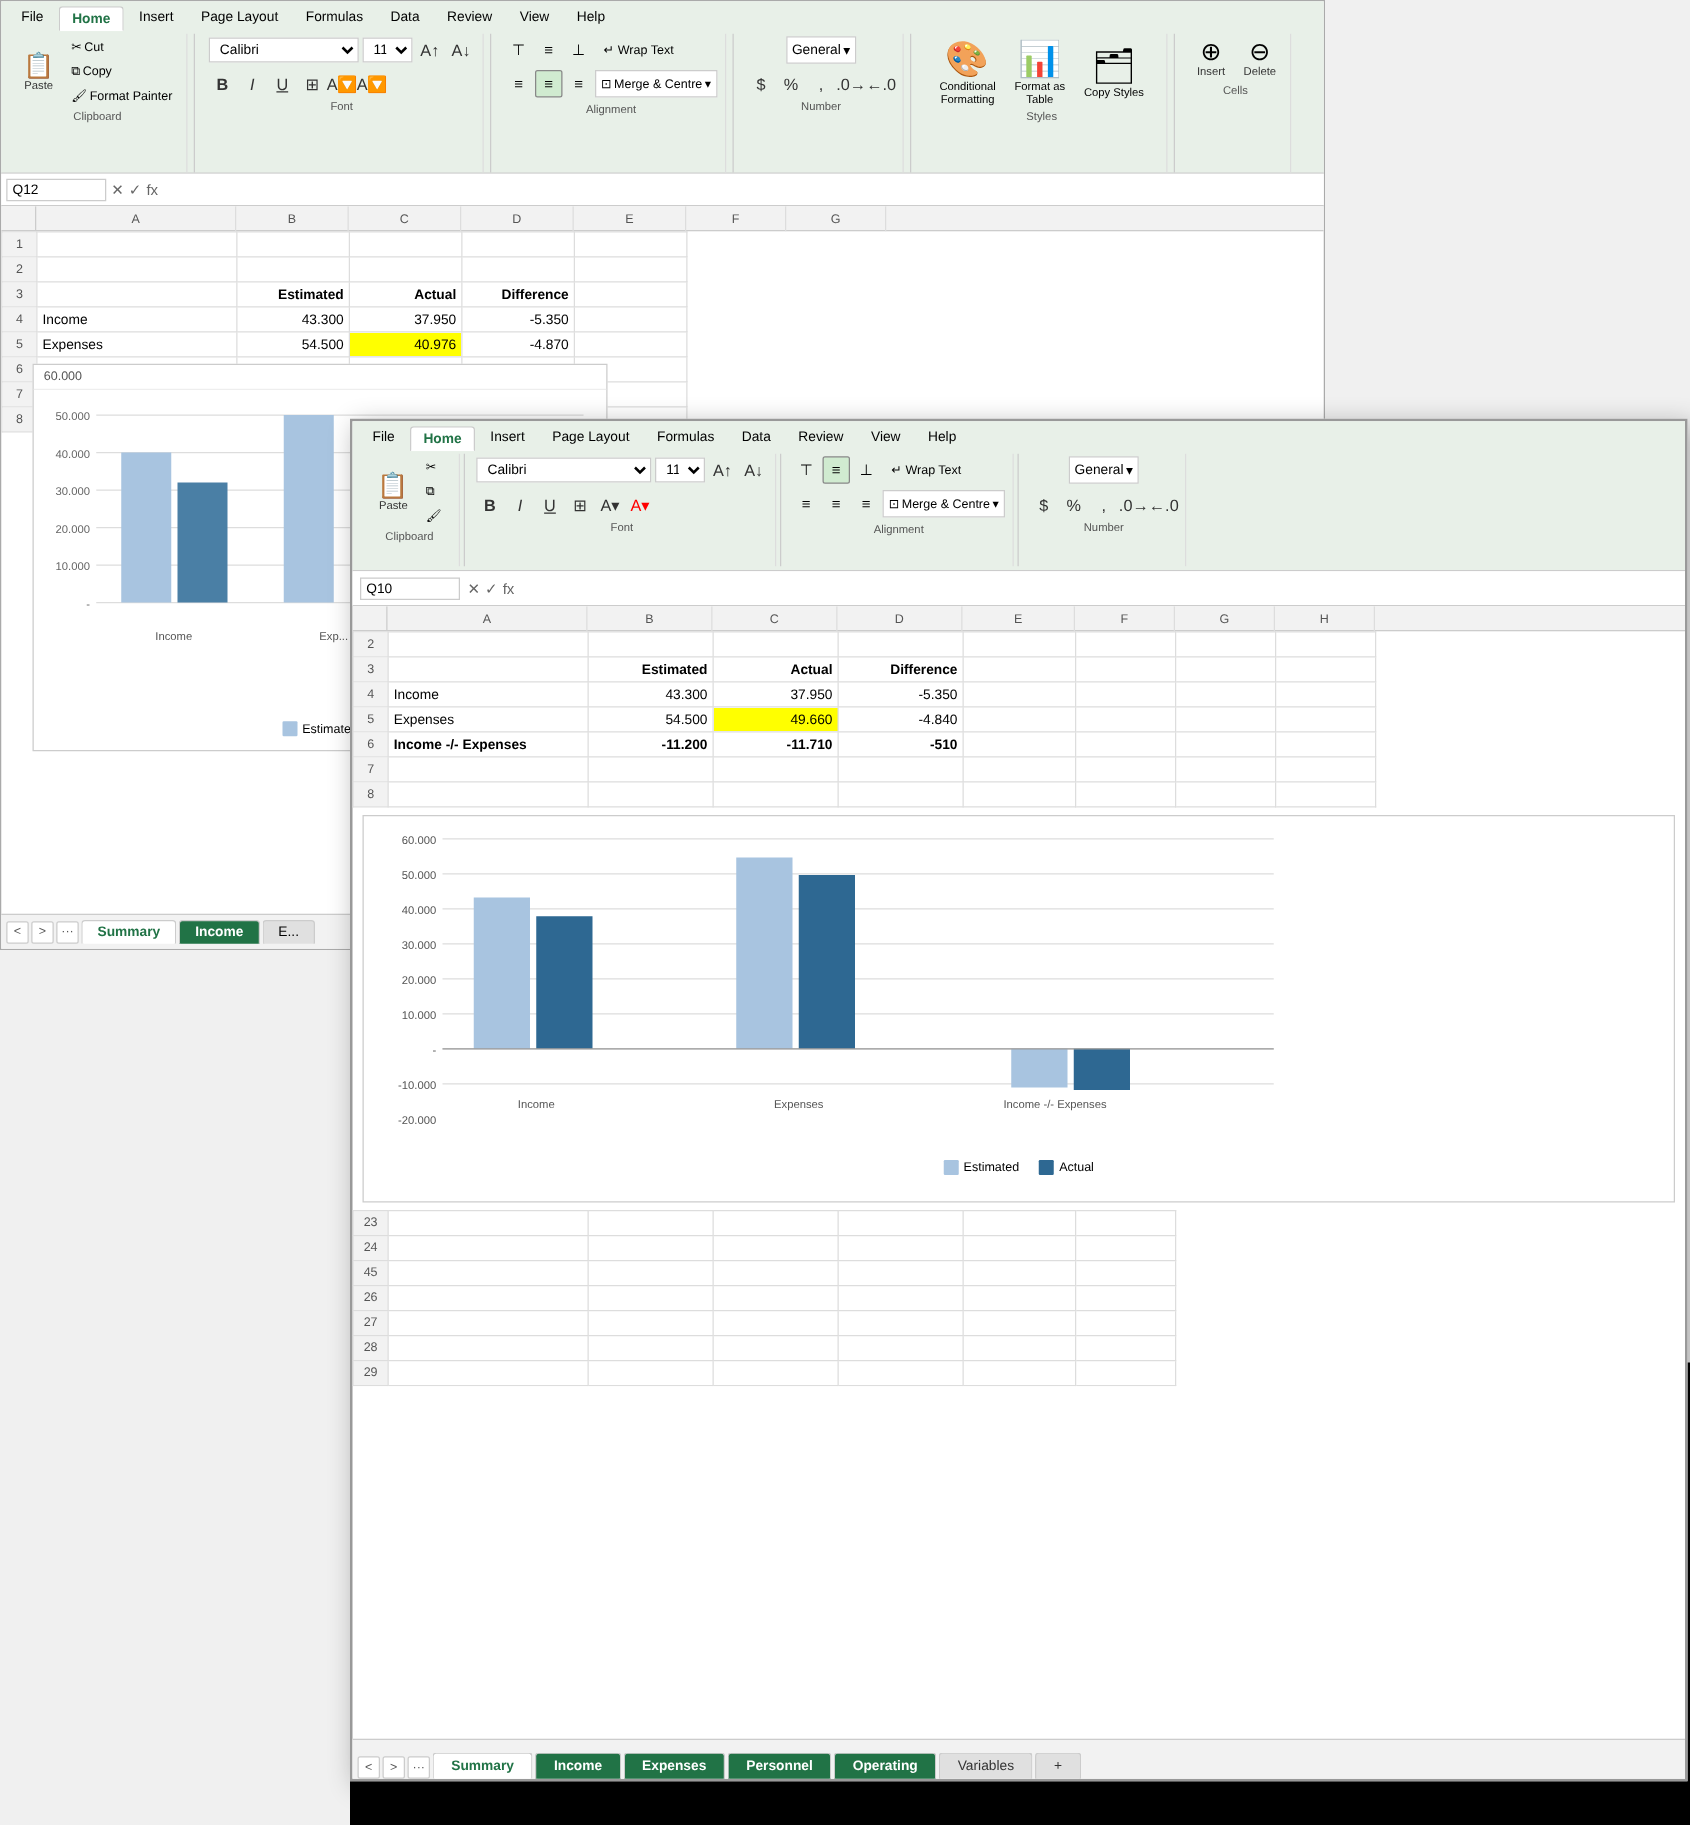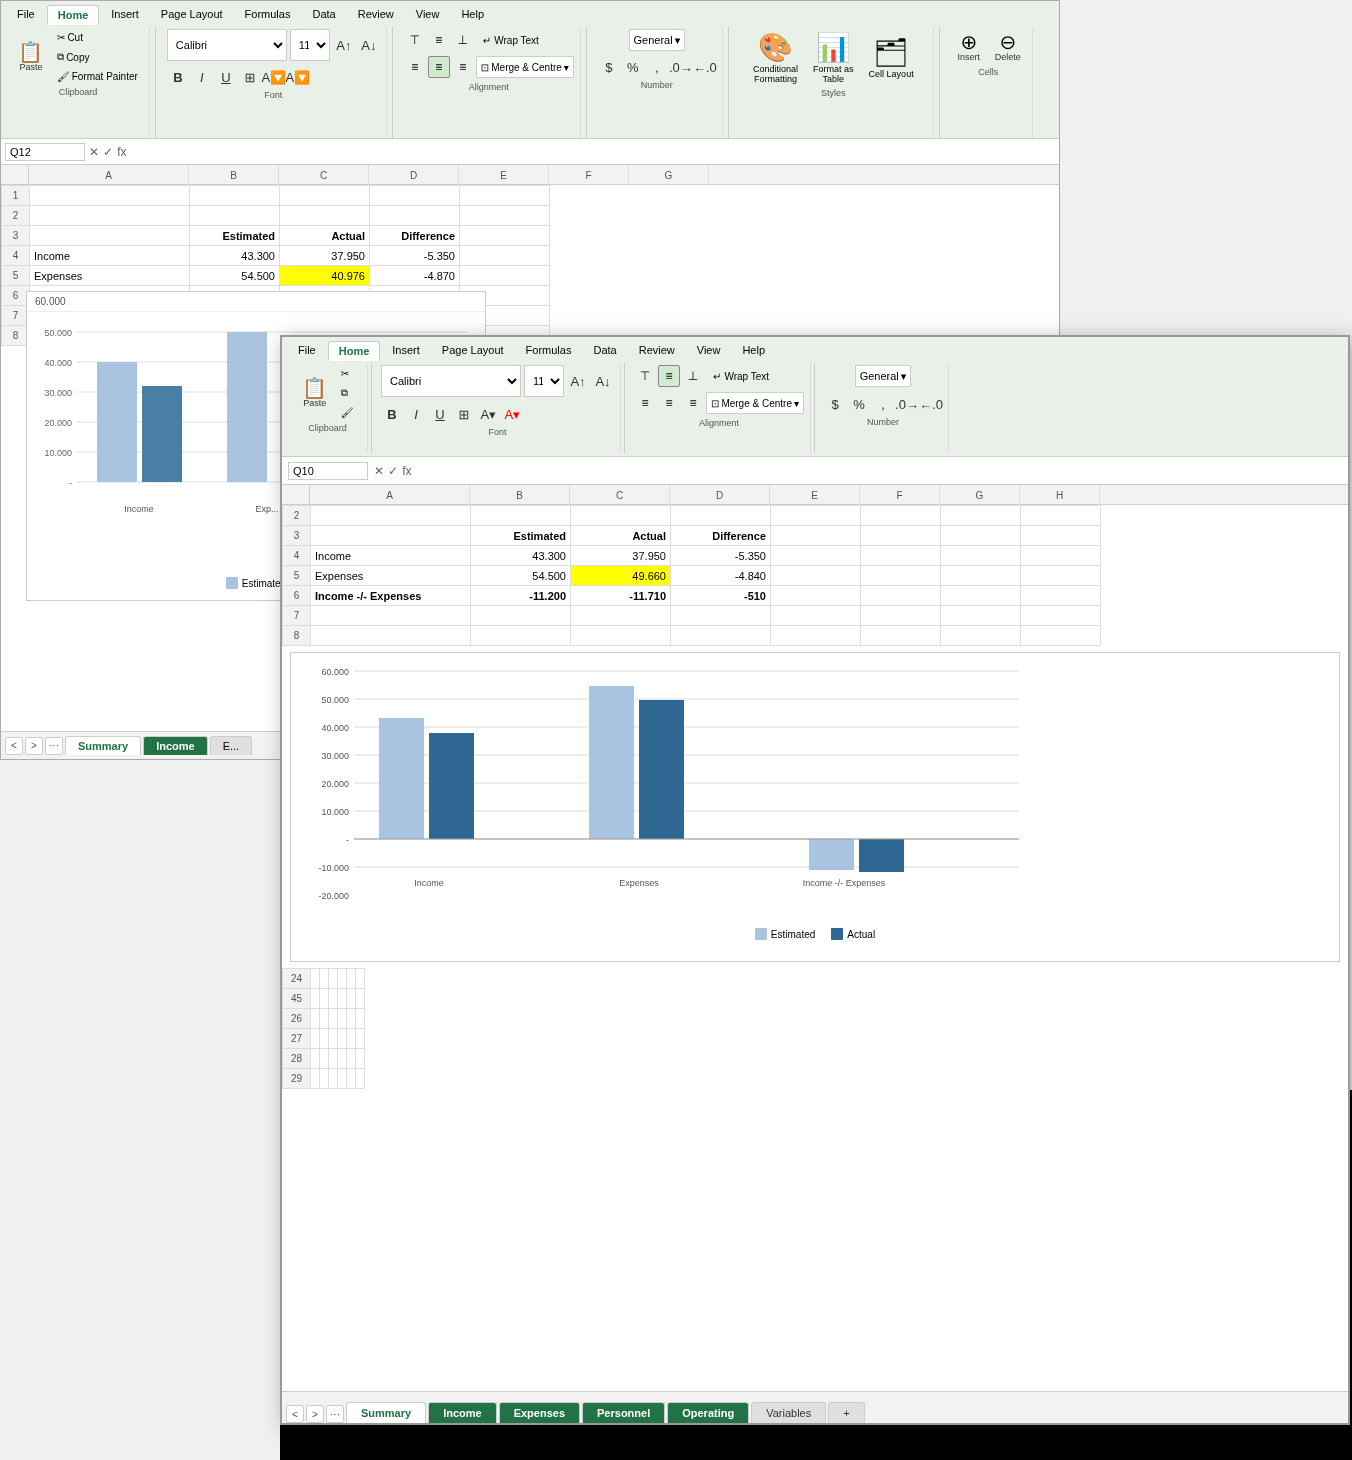--- a/index.html
+++ b/index.html
@@ -245,21 +245,21 @@
       gap: 0;
       height: 90px;
     }
 
     
     .font-select {
       border: 1px solid #ccc;
       padding: 2px 4px;
       font-size: 11px;
       background: #fff;
-      height: 32px;
+      height: 20px;
     }
 
     
     .align-row {
       display: flex;
       gap: 2px;
       margin-bottom: 2px;
     }
     .align-btn {
       width: 22px;
@@ -520,21 +520,21 @@
             <span class="lbl">Conditional
 Formatting</span>
           </div>
           <div class="style-btn-large">
             <span class="icon">📊</span>
             <span class="lbl">Format as
 Table</span>
           </div>
           <div class="style-btn-large">
             <span class="icon">🗂</span>
-            <span class="lbl">Cell Layout</span>
+            <span class="lbl">Copy Styles</span>
           </div>
         </div>
         <span class="ribbon-group-label">Styles</span>
       </div>
       <div class="rdiv"></div>
 
       <div class="ribbon-group">
         <div class="ribbon-group-content">
           <div class="ins-del-group">
             <div class="rb-btn">
@@ -964,20 +964,29 @@
         </div>
         <div class="legend-item">
           <div class="legend-dot" style="background:#2e6892;"></div>
           <span>Actual</span>
         </div>
       </div>
     </div>
 
     <table class="grid-table" style="table-layout:fixed;">
       <tbody>
+          <tr>
+            <td class="row-h">23</td>
+            <td style="width:160px;"></td>
+            <td style="width:100px;"></td>
+            <td style="width:100px;"></td>
+            <td style="width:100px;"></td>
+            <td style="width:90px;"></td>
+            <td style="width:80px;"></td>
+          </tr>
       <tr>
             <td class="row-h">24</td>
             <td></td>
             <td></td>
             <td></td>
             <td></td>
             <td></td>
             <td></td>
           </tr>
       <tr>

